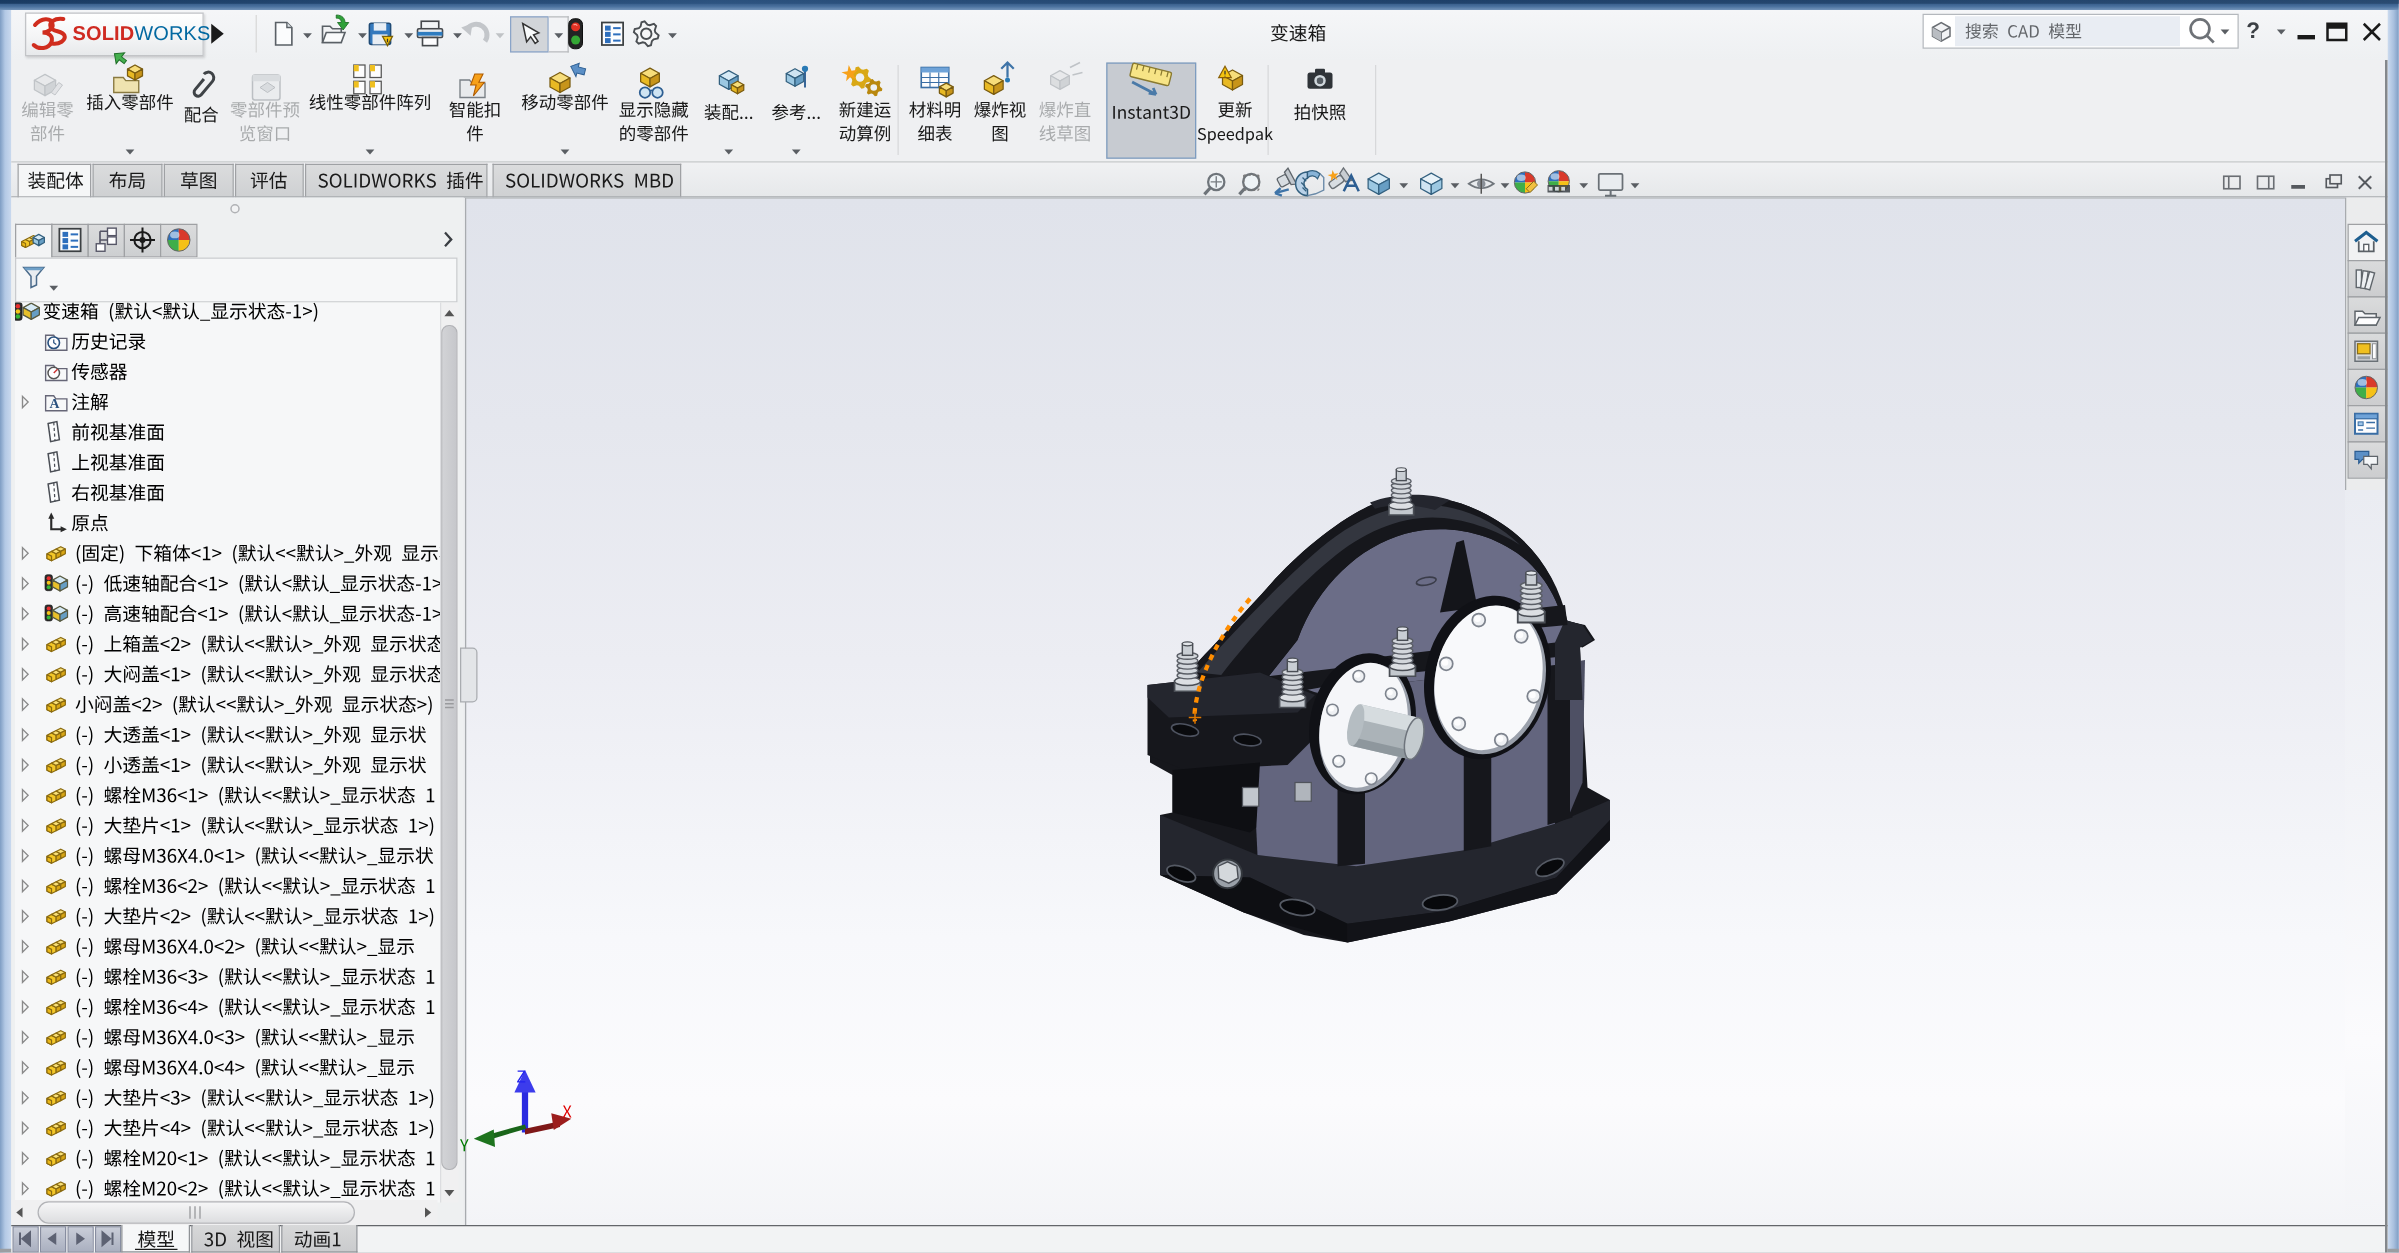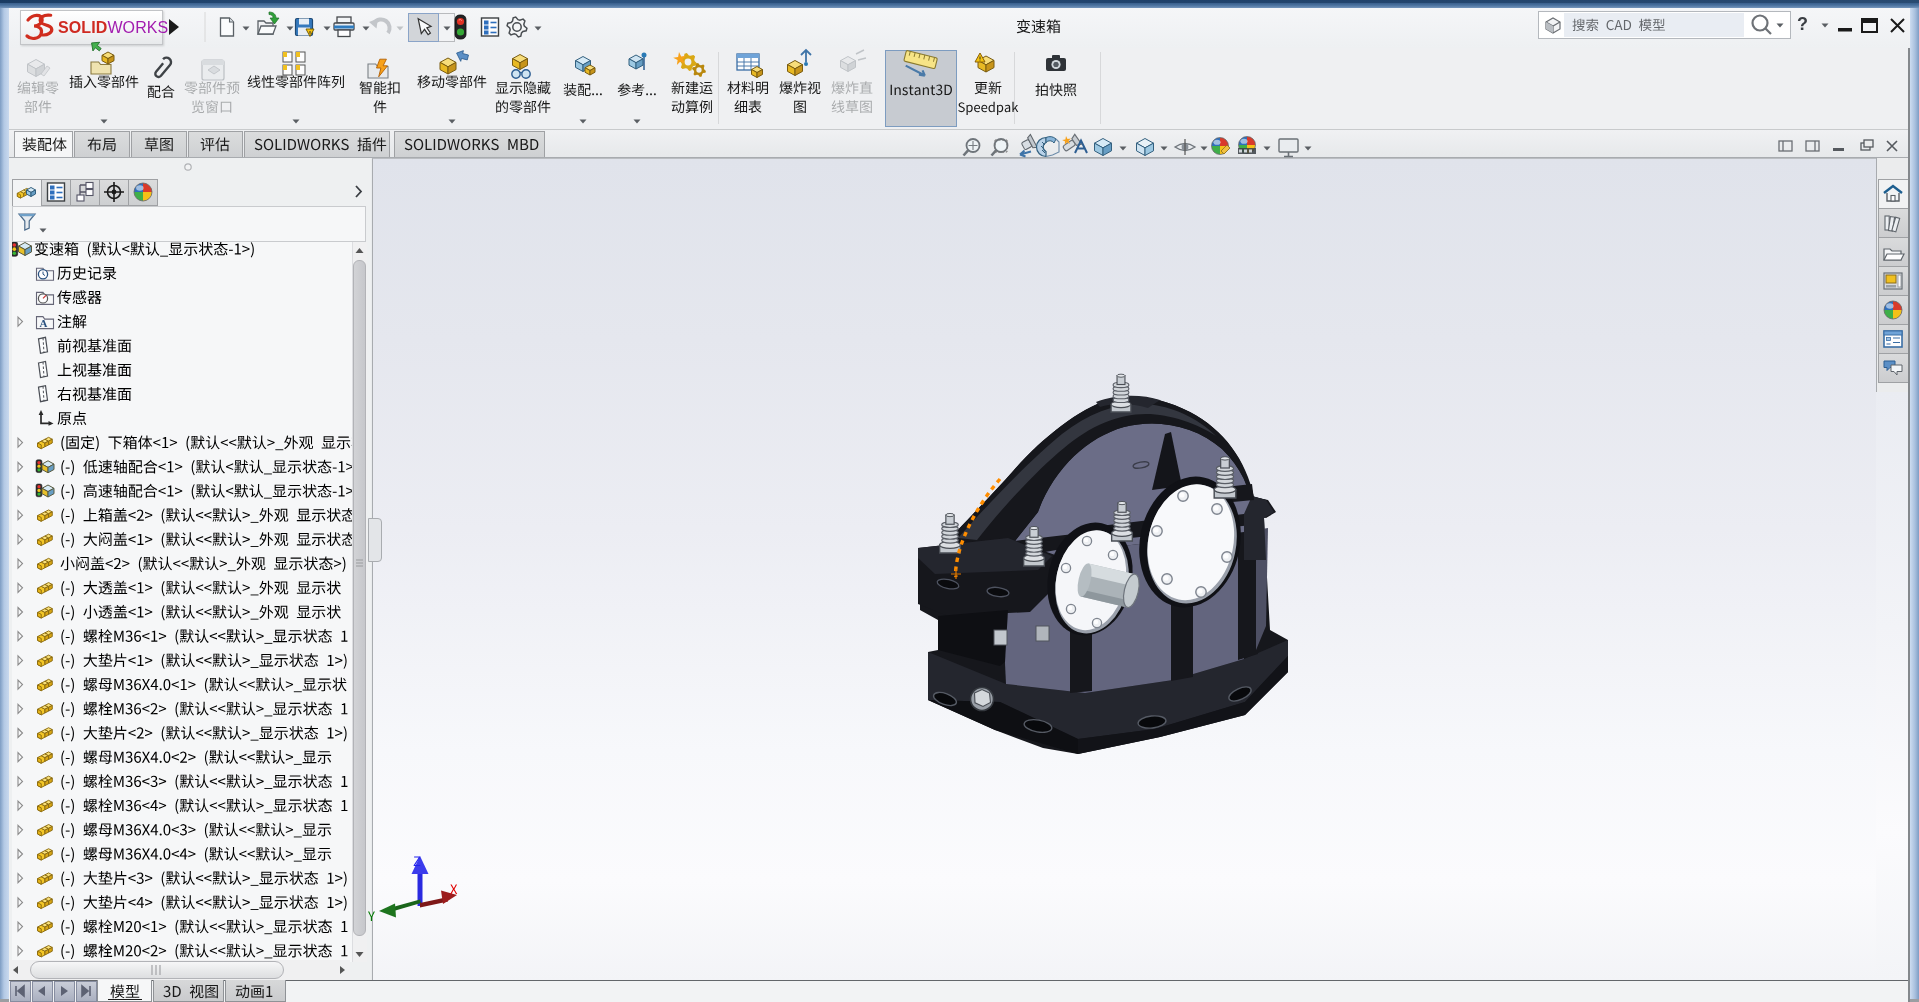--- a/index.html
+++ b/index.html
@@ -55,21 +55,21 @@
 <div class="abs" style="left:1878px;top:295px;width:32px;height:30px;background:linear-gradient(180deg,#dadbdc,#cccdcf);border:1px solid #9fa1a4"></div>
 <div class="abs" style="left:1878px;top:324px;width:32px;height:30px;background:linear-gradient(180deg,#dadbdc,#cccdcf);border:1px solid #9fa1a4"></div>
 <div class="abs" style="left:1878px;top:353px;width:32px;height:30px;background:linear-gradient(180deg,#dadbdc,#cccdcf);border:1px solid #9fa1a4"></div>
 <div class="abs" style="left:1908px;top:48px;width:2px;height:954px;background:#84888c"></div>
 <div class="abs" style="left:885px;top:50px;width:72px;height:77px;background:#c7cbd1;border:1px solid #7d9cc0"></div>
 <div class="abs" style="left:408px;top:13px;width:31px;height:29px;background:#d2d5d9;border:1px solid #8aa4c8"></div>
 <div class="abs" style="left:439px;top:13px;width:16px;height:29px;background:#f2f3f5;border:1px solid #b8babd;border-left:none"></div>
 <div class="abs" style="left:1538px;top:11px;width:253px;height:28px;background:#ffffff;border:1px solid #b4b8bd"></div>
 <div class="abs" style="left:1564px;top:13px;width:180px;height:24px;background:#e9edf3"></div>
 <div class="abs" style="left:368px;top:518px;width:14px;height:44px;background:#e3e5e8;border:1px solid #a9acb0;border-radius:0 4px 4px 0"></div>
-<div class="abs" style="left:58px;top:19px;font-family:'Liberation Sans',sans-serif;font-size:16px;color:#cf2a21;letter-spacing:0.1px"><b>SOLID</b><span style="font-weight:400;color:#a21caf">WORKS</span></div>
+<div class="abs" style="left:58px;top:19px;font-family:'Liberation Sans',sans-serif;font-size:16px;color:#cf2a21;letter-spacing:0.1px"><b>SOLID</b><span style="font-weight:400;color:#0369a1">WORKS</span></div>
 <div class="abs" style="left:1797px;top:14px;font-size:18px;font-weight:bold;color:#3b3f44">?</div>
 <svg class="abs" style="left:0;top:0" width="1919" height="1002">
     <defs>
       <clipPath id="treeclip">
         <rect x="12" y="242" width="340" height="720"></rect>
       </clipPath>
     </defs>
     <defs>
       <path id="u28" d="M239 -196Q170 -84 131 40Q92 163 92 311Q92 458 131 582Q170 706 239 818L295 792Q231 685 200 562Q168 438 168 311Q168 183 200 60Q231 -64 295 -171Z"></path>
       <path id="u29" d="M99 -196 42 -171Q107 -64 139 60Q171 183 171 311Q171 438 139 562Q107 685 42 792L99 818Q169 706 208 582Q246 458 246 311Q246 163 208 40Q169 -84 99 -196Z"></path>

